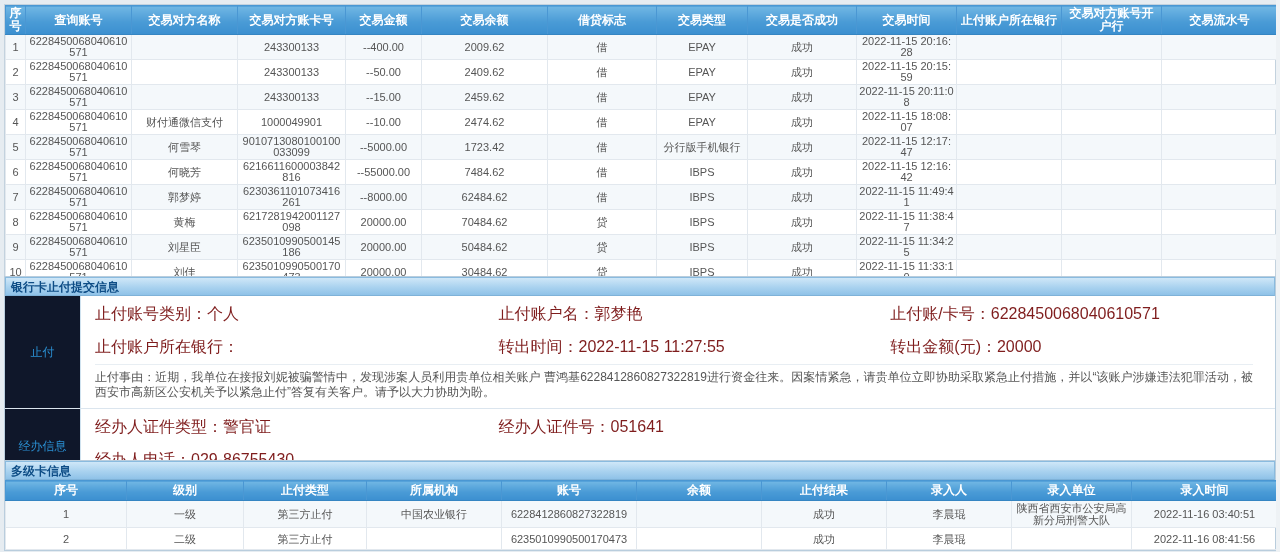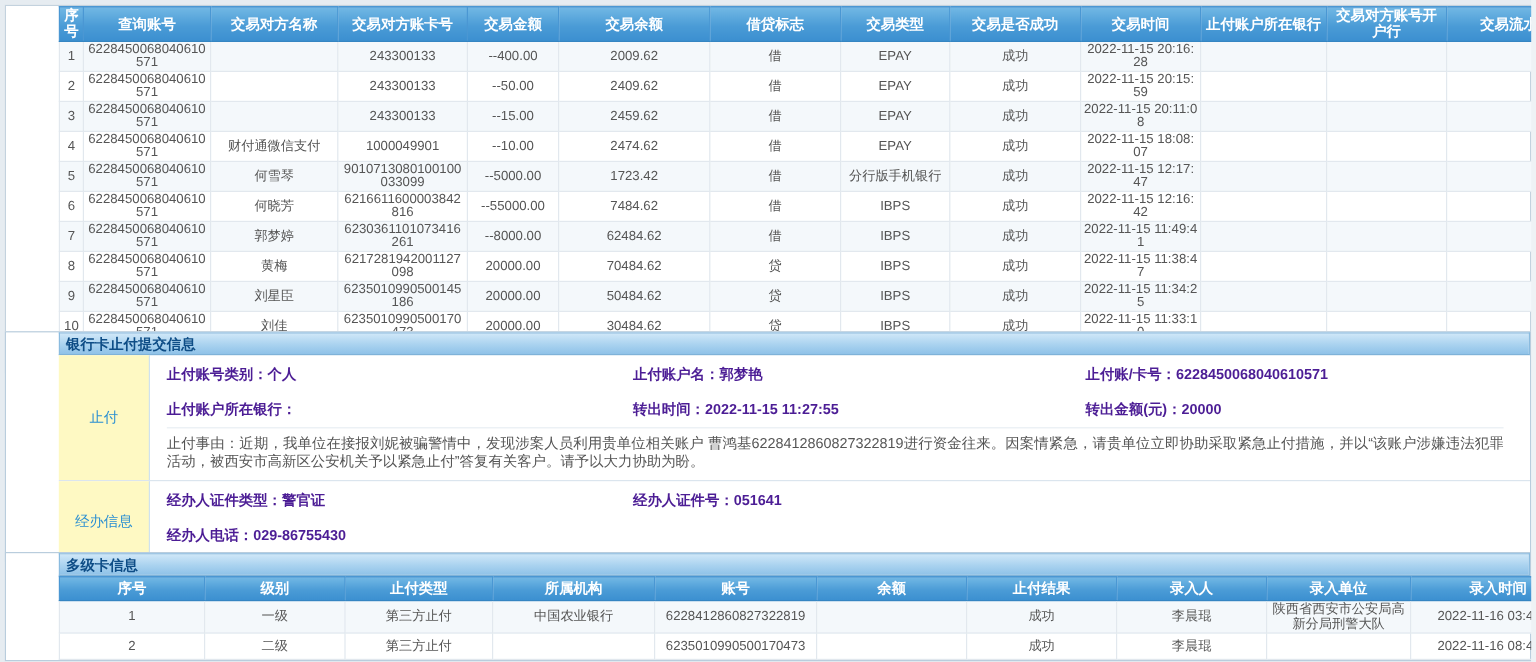--- a/index.html
+++ b/index.html
@@ -2,21 +2,21 @@
 <html><head>
 <meta charset="utf-8">
 <style>
   * { margin:0; padding:0; box-sizing:border-box; }
   html,body { width:1280px; height:552px; }
   body {
     background:#e6ecf1;
     font-family:"Liberation Sans","DejaVu Sans",sans-serif;
     position:relative; overflow:hidden;
   }
-  .panel { position:absolute; left:4px; width:1272px; background:#fff; border:1px solid #c3d2de;padding-left:44px; }
+  .panel { position:absolute; left:4px; width:1272px; background:#fff; border:1px solid #c3d2de; }
 
   
   table { border-collapse:collapse; width:100%; table-layout:fixed; }
   th {
     background:linear-gradient(180deg,#71b7e4 0%,#4a9bd6 55%,#3b8fd0 100%);
     color:#fff; font-size:12px; font-weight:bold;
     border:1px solid #4a97d3; border-bottom:1px solid #3585c2;
     height:22px; padding:1px 2px; line-height:13px; text-align:center;
   }
   td {
@@ -53,27 +53,27 @@
     background:linear-gradient(180deg,#cfe7f8 0%,#a9d2ef 55%,#8fc2e8 100%);
     border:1px solid #8abbdf; border-bottom:1px solid #7fb2d8;
     color:#0e4d86; font-size:12px; font-weight:bold; padding:0 5px;
   }
 
   
   #panel-stop { top:276px; border-top:none; }
   .sp-group { display:flex; border-bottom:1px solid #dbe5ee; }
   .sp-group:last-child { border-bottom:none; }
   .sp-label {
-    width:76px; background:#fef9c3; color:#2a8fd2; font-size:12px;
+    width:76px; background:#0f172a; color:#2a8fd2; font-size:12px;
     display:flex; align-items:center; justify-content:center;
     border-right:1px solid #cfe2ef; flex-shrink:0;text-align:right;
   }
   .sp-content { flex:1; padding:2px 0; }
   .sp-row { display:grid; grid-template-columns:34.2% 33.2% 32.6%; padding:6px 0 6px 14px; }
-  .sp-field { font-size:12px; color:#4c1d95;font-weight:bold; }
+  .sp-field { font-size:16px; color:#7f1d1d; }
   .sp-reason {
     border-top:1px solid #e8eef3; margin-left:14px; margin-right:22px;
     padding:5px 0 6px 0; font-size:12px; color:#555; line-height:15px; text-align:justify;
   }
 
   
   #panel-multicard { top:460px; border-top:none; }
   #mc-table th { height:20px; }
 
   

